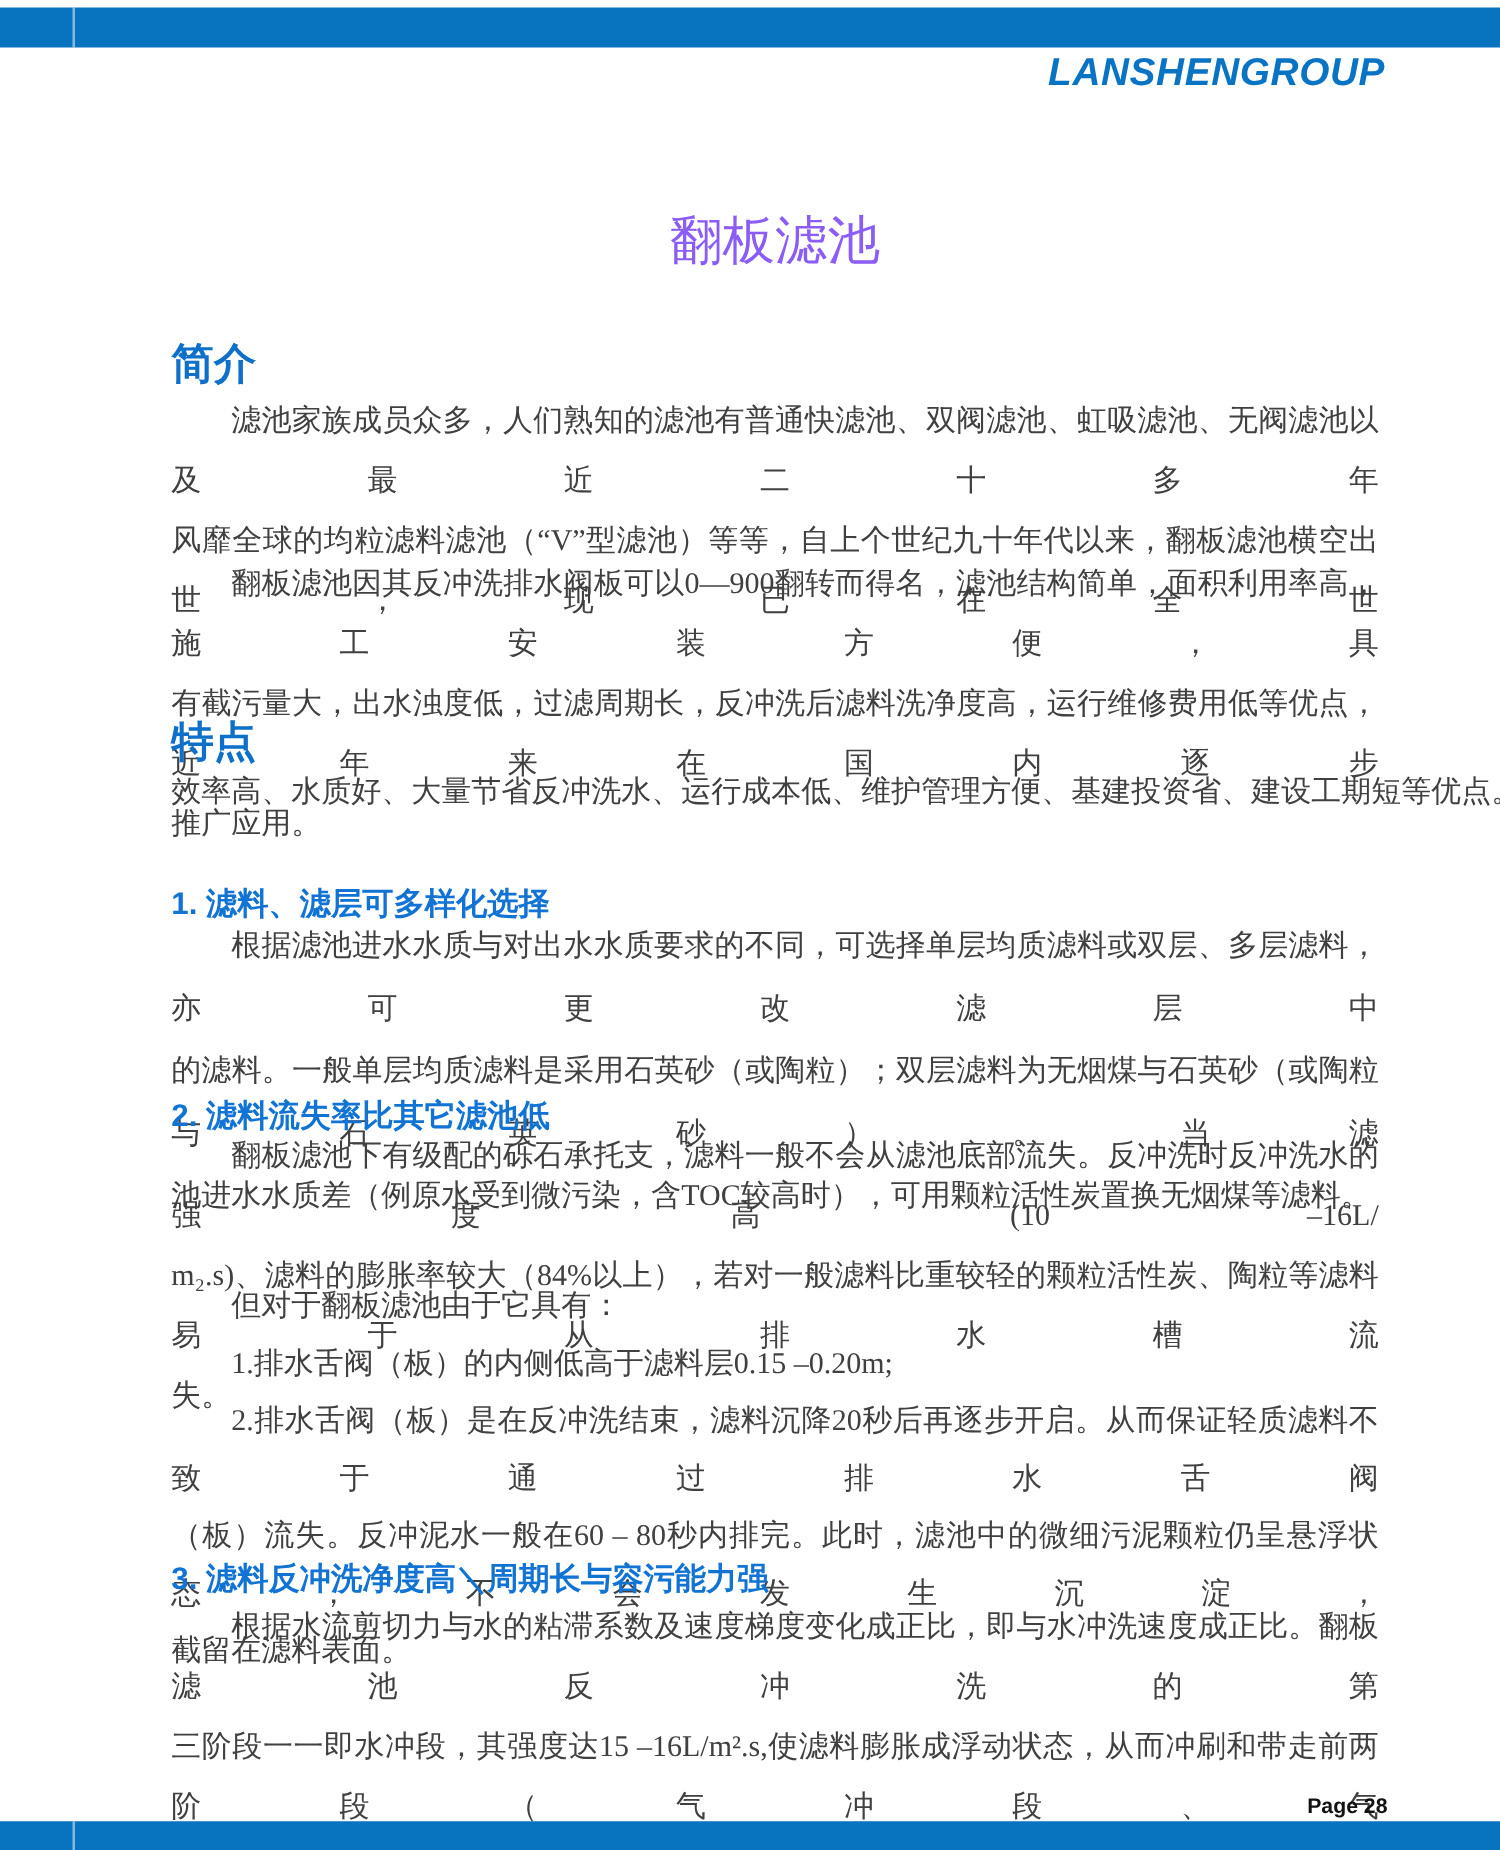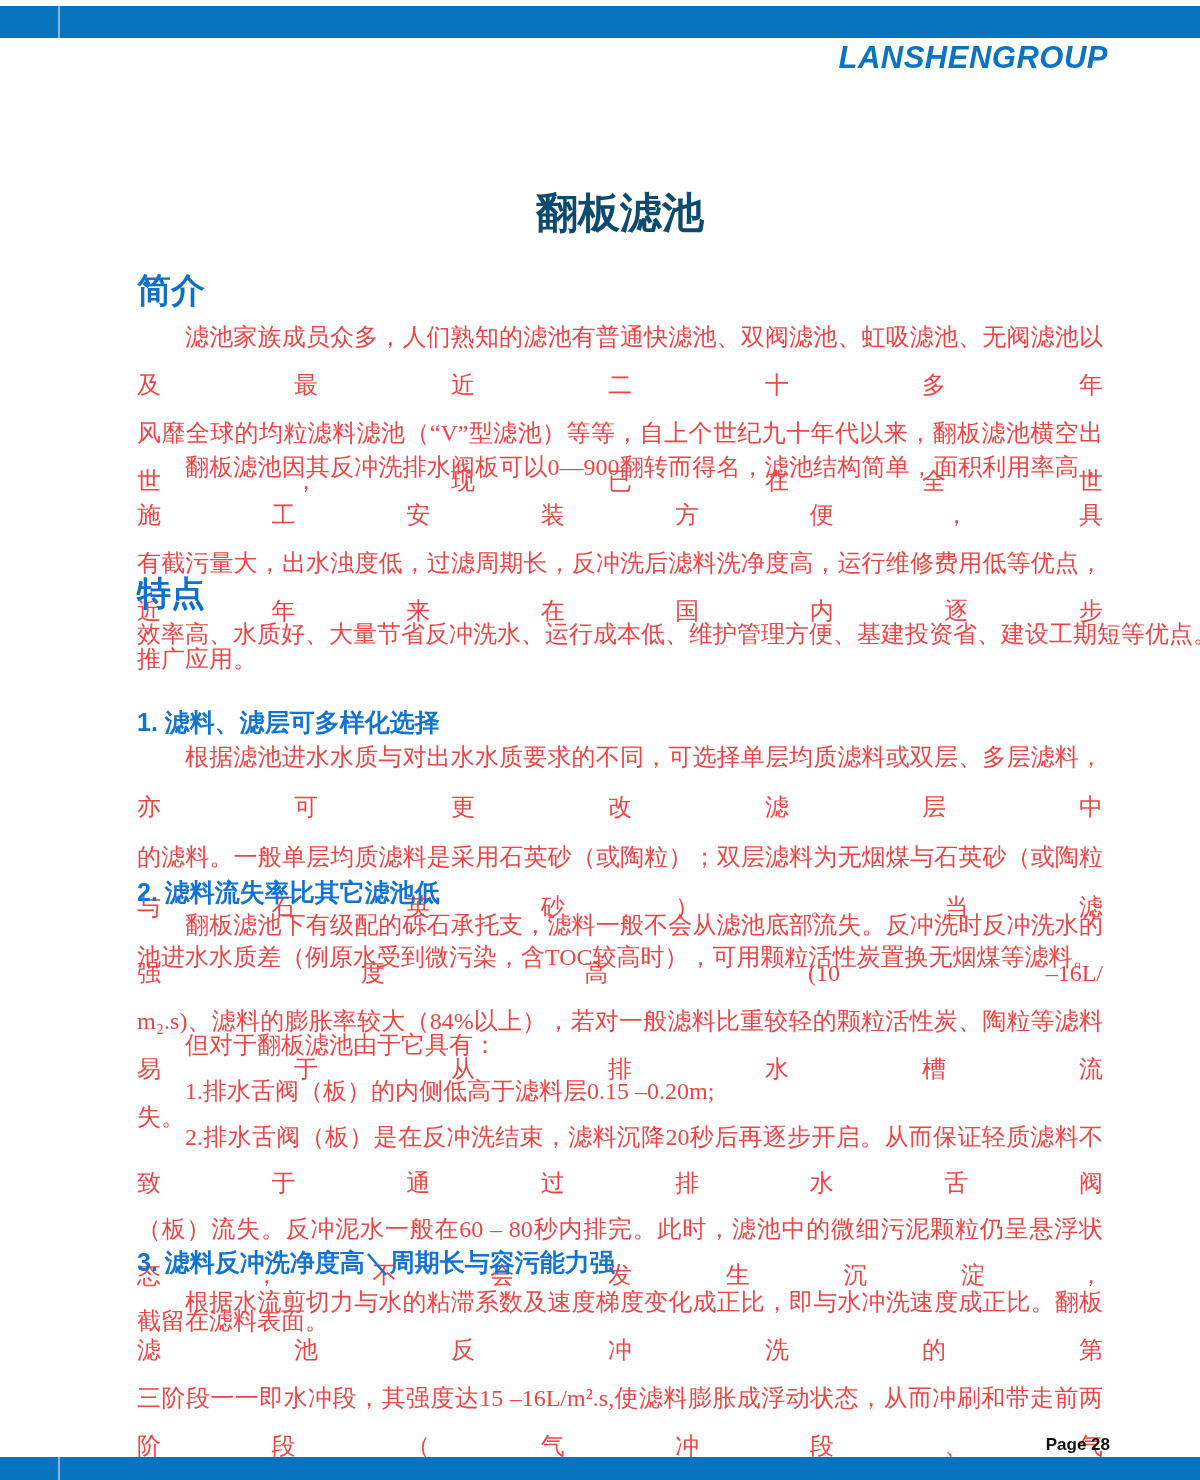--- a/index.html
+++ b/index.html
@@ -39,26 +39,26 @@
     font-style: italic;
     font-size: 31px;
     letter-spacing: 0.5px;
     color: #0a74c4;
   }
 
   
   .col { left: 137px; width: 966px; }
 
   .doc-title {
-    top: 185px;
+    top: 164px;
     text-align: center;
     font-family: "Liberation Serif", "DejaVu Serif", serif;
-    font-weight: bold;
+    font-weight: normal;
     font-size: 42px;
-    color: #0c4a6e;
+    color: #8b5cf6;
   }
 
   .h-major {
     font-family: "Liberation Sans", "DejaVu Sans", sans-serif;
     font-weight: bold;
     font-size: 34px;
     color: #0e70c8;
   }
   .h-intro { top: 268px; }
   .h-features { top: 571px; }
@@ -69,21 +69,21 @@
     font-size: 25px;
     color: #1173d3;
   }
   .h-s1 { top: 706px; }
   .h-s2 { top: 876px; }
   .h-s3 { top: 1246px; }
 
   .para {
     font-family: "Liberation Serif", "DejaVu Serif", serif;
     font-size: 24px;
-    color: #ef4444;
+    color: #404040;
   }
   .para > div { white-space: nowrap; }
   .para > div.fill {
     white-space: normal;
     text-align: justify;
     text-align-last: justify;
   }
   .indent2 { text-indent: 48px; }
   .indent3 { text-indent: 72px; }
 

